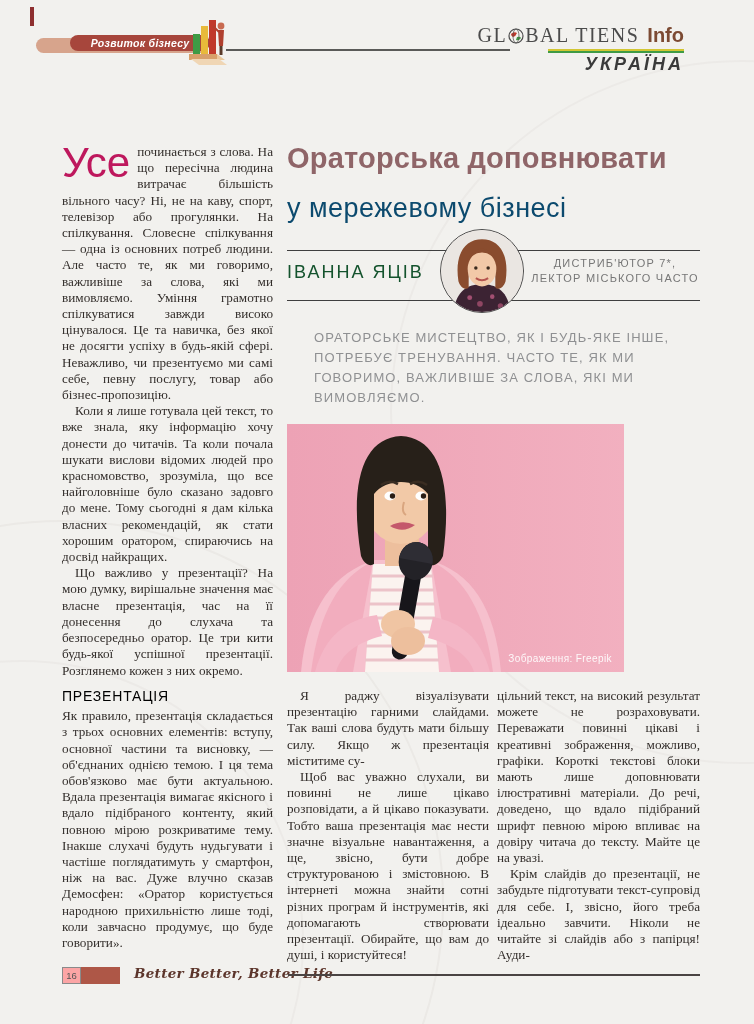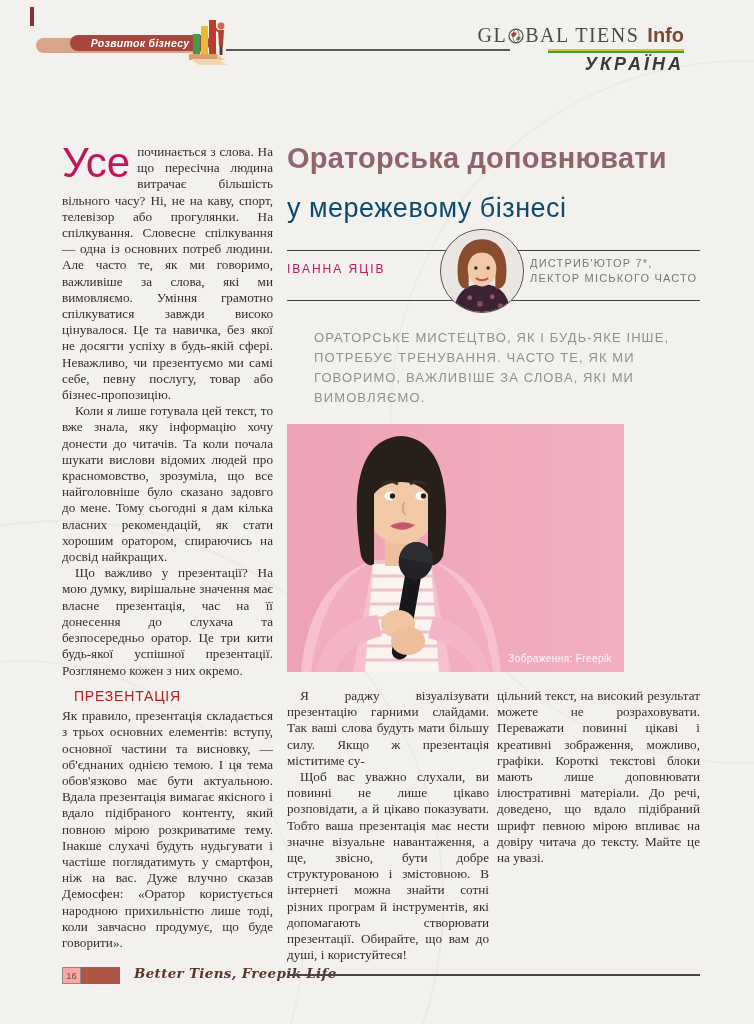--- a/index.html
+++ b/index.html
@@ -40,41 +40,41 @@
   .title-bold{position:absolute;left:287px;top:142px;font-family:"Liberation Sans",sans-serif;
               font-weight:bold;font-size:29px;color:#8f6568;letter-spacing:0.2px;}
   .title-light{position:absolute;left:287px;top:180px;font-family:"Liberation Sans",sans-serif;
                font-weight:300;font-size:27px;color:#0c4a6e;letter-spacing:0.5px;margin-top:13px;}
   .rule{position:absolute;background:#3f3f3f;height:1.2px;}
   .author-rule-top{left:287px;top:250px;width:413px;}
   .author-rule-bottom{left:287px;top:300px;width:413px;}
   .avatar-wrap{position:absolute;left:440px;top:229px;width:82px;height:82px;border-radius:50%;
                border:1px solid #4d4d4d;overflow:hidden;background:#eae6e2;z-index:2;}
   .author-name{position:absolute;left:287px;top:262px;width:150px;font-family:"Liberation Sans",sans-serif;
-               font-size:12px;color:#be185d;letter-spacing:2px;}
-  .author-role{position:absolute;right:54px;top:256px;width:170px;text-align:left;
+               font-size:18px;color:#14532d;letter-spacing:2px;}
+  .author-role{position:absolute;right:54px;top:256px;width:170px;text-align:center;
                font-family:"Liberation Sans",sans-serif;font-size:11px;color:#777;letter-spacing:1.2px;line-height:15px;}
 
   .lead{position:absolute;left:287px;top:328px;width:408px;font-family:"Liberation Sans",sans-serif;
         font-size:13px;line-height:20px;color:#8f9092;letter-spacing:1.1px;margin-left:27px;}
 
   
   .photo{position:absolute;left:287px;top:424px;width:337px;height:248px;overflow:hidden;}
   .photo-caption{position:absolute;right:12px;bottom:8px;font-family:"Liberation Sans",sans-serif;
                  font-size:10px;color:rgba(255,255,255,0.92);letter-spacing:0.4px;}
 
   
   .col{position:absolute;top:688px;height:282px;overflow:hidden;font-size:13.2px;line-height:16.2px;
        text-align:justify;}
   .col p{margin:0;}
   .col1{left:62px;width:211px;}
   .col2{left:287px;width:202px;}
   .col3{left:497px;width:203px;}
-  .section-heading{margin:0 0 4px 12px;font-family:"Liberation Sans",sans-serif;font-weight:400;
-                   font-size:14px;color:#b91c1c;letter-spacing:0.8px;}
+  .section-heading{margin:0 0 4px 0;font-family:"Liberation Sans",sans-serif;font-weight:400;
+                   font-size:14px;color:#000000;letter-spacing:0.8px;}
 
   
   .page-num{position:absolute;left:62px;top:967px;width:17px;height:15px;border:1px solid #8a8a8a;
             background:#fca5a5;font-family:"Liberation Sans",sans-serif;font-size:9.5px;color:#555;
             display:flex;align-items:center;justify-content:center;}
   .footer-red{position:absolute;left:81px;top:967px;width:39px;height:17px;background:#ae5747;}
   .footer-motto{position:absolute;left:134px;top:965px;font-family:"DejaVu Serif",serif;font-style:italic;
                 font-weight:bold;font-size:13.5px;color:#5c352b;letter-spacing:0.3px;}
   .footer-rule{position:absolute;left:288px;top:974px;width:412px;height:2px;background:#4a4443;}
 </style>
@@ -206,20 +206,21 @@
   <div class="col col1">
     <h2 class="section-heading">ПРЕЗЕНТАЦІЯ</h2>
     <p>Як правило, презентація складається з трьох основних елементів: вступу, основної частини та висновку, — об'єднаних однією темою. І ця тема обов'язково має бути актуальною. Вдала презентація вимагає якісного і вдало підібраного контенту, який повною мірою розкриватиме тему. Інакше слухачі будуть нудьгувати і частіше поглядатимуть у смартфон, ніж на вас. Дуже влучно сказав Демосфен: «Оратор користується народною прихильністю лише тоді, коли завчасно продумує, що буде говорити».</p>
   </div>
   <div class="col col2">
     <p class="indent">Я раджу візуалізувати презентацію гарними слайдами. Так ваші слова будуть мати більшу силу. Якщо ж презентація міститиме су-</p>
     <p class="indent">Щоб вас уважно слухали, ви повинні не лише цікаво розповідати, а й цікаво показувати. Тобто ваша презентація має нести значне візуальне навантаження, а ще, звісно, бути добре структурованою і змістовною. В інтернеті можна знайти сотні різних програм й інструментів, які допомагають створювати презентації. Обирайте, що вам до душі, і користуйтеся!</p>
   </div>
   <div class="col col3">
     <p>цільний текст, на високий результат можете не розраховувати. Переважати повинні цікаві і креативні зображення, можливо, графіки. Короткі текстові блоки мають лише доповнювати ілюстративні матеріали. До речі, доведено, що вдало підібраний шрифт певною мірою впливає на довіру читача до тексту. Майте це на увазі.</p>
+    <p class="indent">Крім слайдів до презентації, не забудьте підготувати текст-супровід для себе. І, звісно, його треба ідеально завчити. Ніколи не читайте зі слайдів або з папірця! Ауди-</p>
   </div>
 
   <div class="page-num">16</div>
   <div class="footer-red"></div>
-  <div class="footer-motto">Better Tiens, Freepik Life</div>
+  <div class="footer-motto">Better Better, Better Life</div>
   <div class="footer-rule"></div>
 
 </div>
 
 </body></html>

